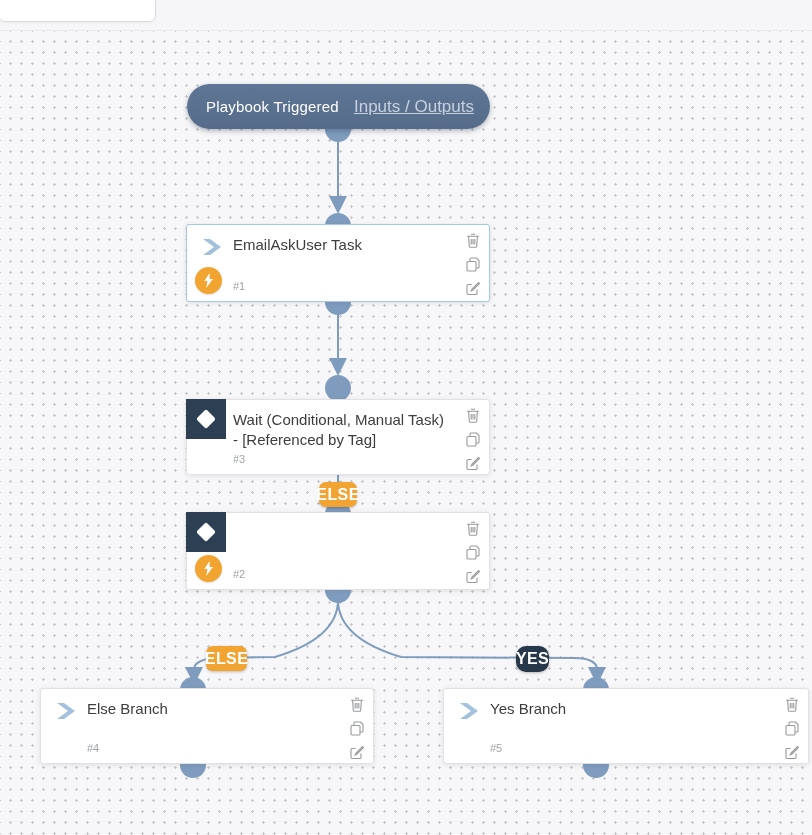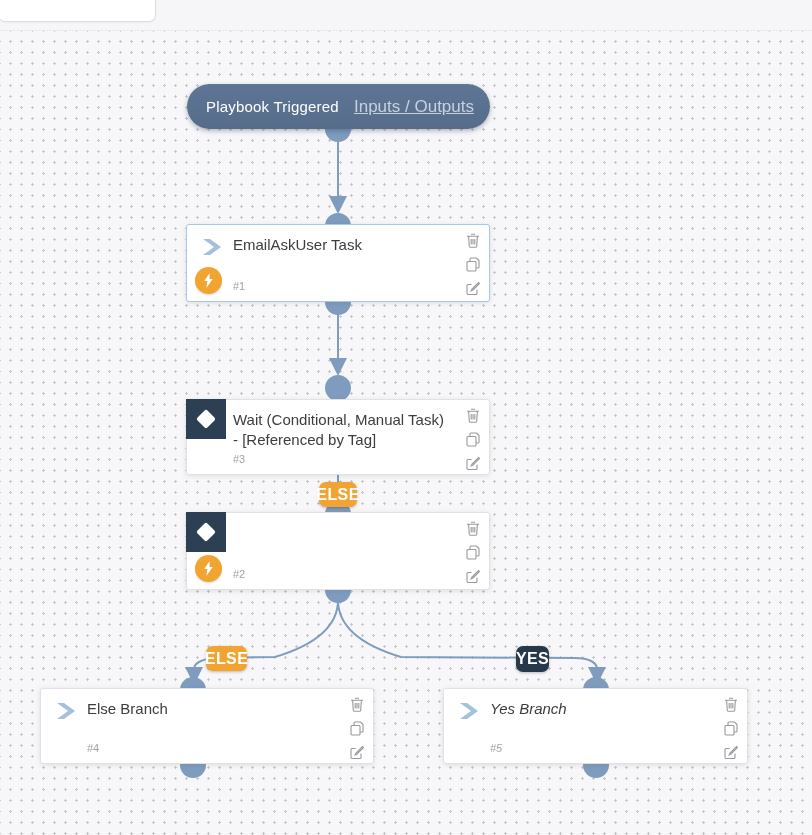--- a/index.html
+++ b/index.html
@@ -67,21 +67,21 @@
   .action-icn{width:14px;height:15px;cursor:pointer;}
   .action-icn svg{display:block;}
 
   
   .badge{
     position:absolute;z-index:3;color:#fff;font-size:16px;font-weight:bold;
     letter-spacing:0.4px;border-radius:7px;display:flex;align-items:center;justify-content:center;
     box-shadow:0 1px 3px rgba(0,0,0,0.25);
   }
   .badge-else{background:var(--else-badge-bg,#f2a432);}
-  .badge-yes{background:var(--yes-badge-bg,#26384a);}
+  .badge-yes{background:var(--yes-badge-bg,#26384a);border-radius:10px;}
 </style>
 </head>
 <body>
 
 <div class="stage">
 
   <div class="topbar">
     <div class="topbar-tab"></div>
   </div>
 
@@ -240,21 +240,21 @@
       </span>
       <span class="action-icn">
         <svg width="14" height="15" viewBox="0 0 14 15" style="stroke:var(--icon-gray,#97999c)" fill="none" stroke-width="1.1">
             <path d="M11,8.5 V12.5 a1,1 0 0 1 -1,1 H2 a1,1 0 0 1 -1,-1 V4.5 a1,1 0 0 1 1,-1 H5.5"></path>
             <path d="M12.5,1.5 l1,1 L7,9 l-1.8,0.8 L6,8 Z"></path>
           </svg>
       </span>
     </div>
   </div>
 
-  <div class="task-card" style="left:443px;top:688px;width:305px;height:76px;font-style:italic;">
+  <div class="task-card" style="left:443px;top:688px;width:366px;height:76px;">
     <span class="chevron-wrap">
       <svg width="19" height="16" viewBox="0 0 19 16">
           <polygon points="0,0 7,0 18,8 7,16 0,16 11,8" style="fill:var(--chevron,#a3c1dc)"></polygon>
         </svg>
     </span>
     <div class="task-title">Yes Branch</div>
     <div class="task-id">#5</div>
     <div class="actions">
       <span class="action-icn">
         <svg width="14" height="15" viewBox="0 0 14 15" style="stroke:var(--icon-gray,#97999c)" fill="none" stroke-width="1.1">

